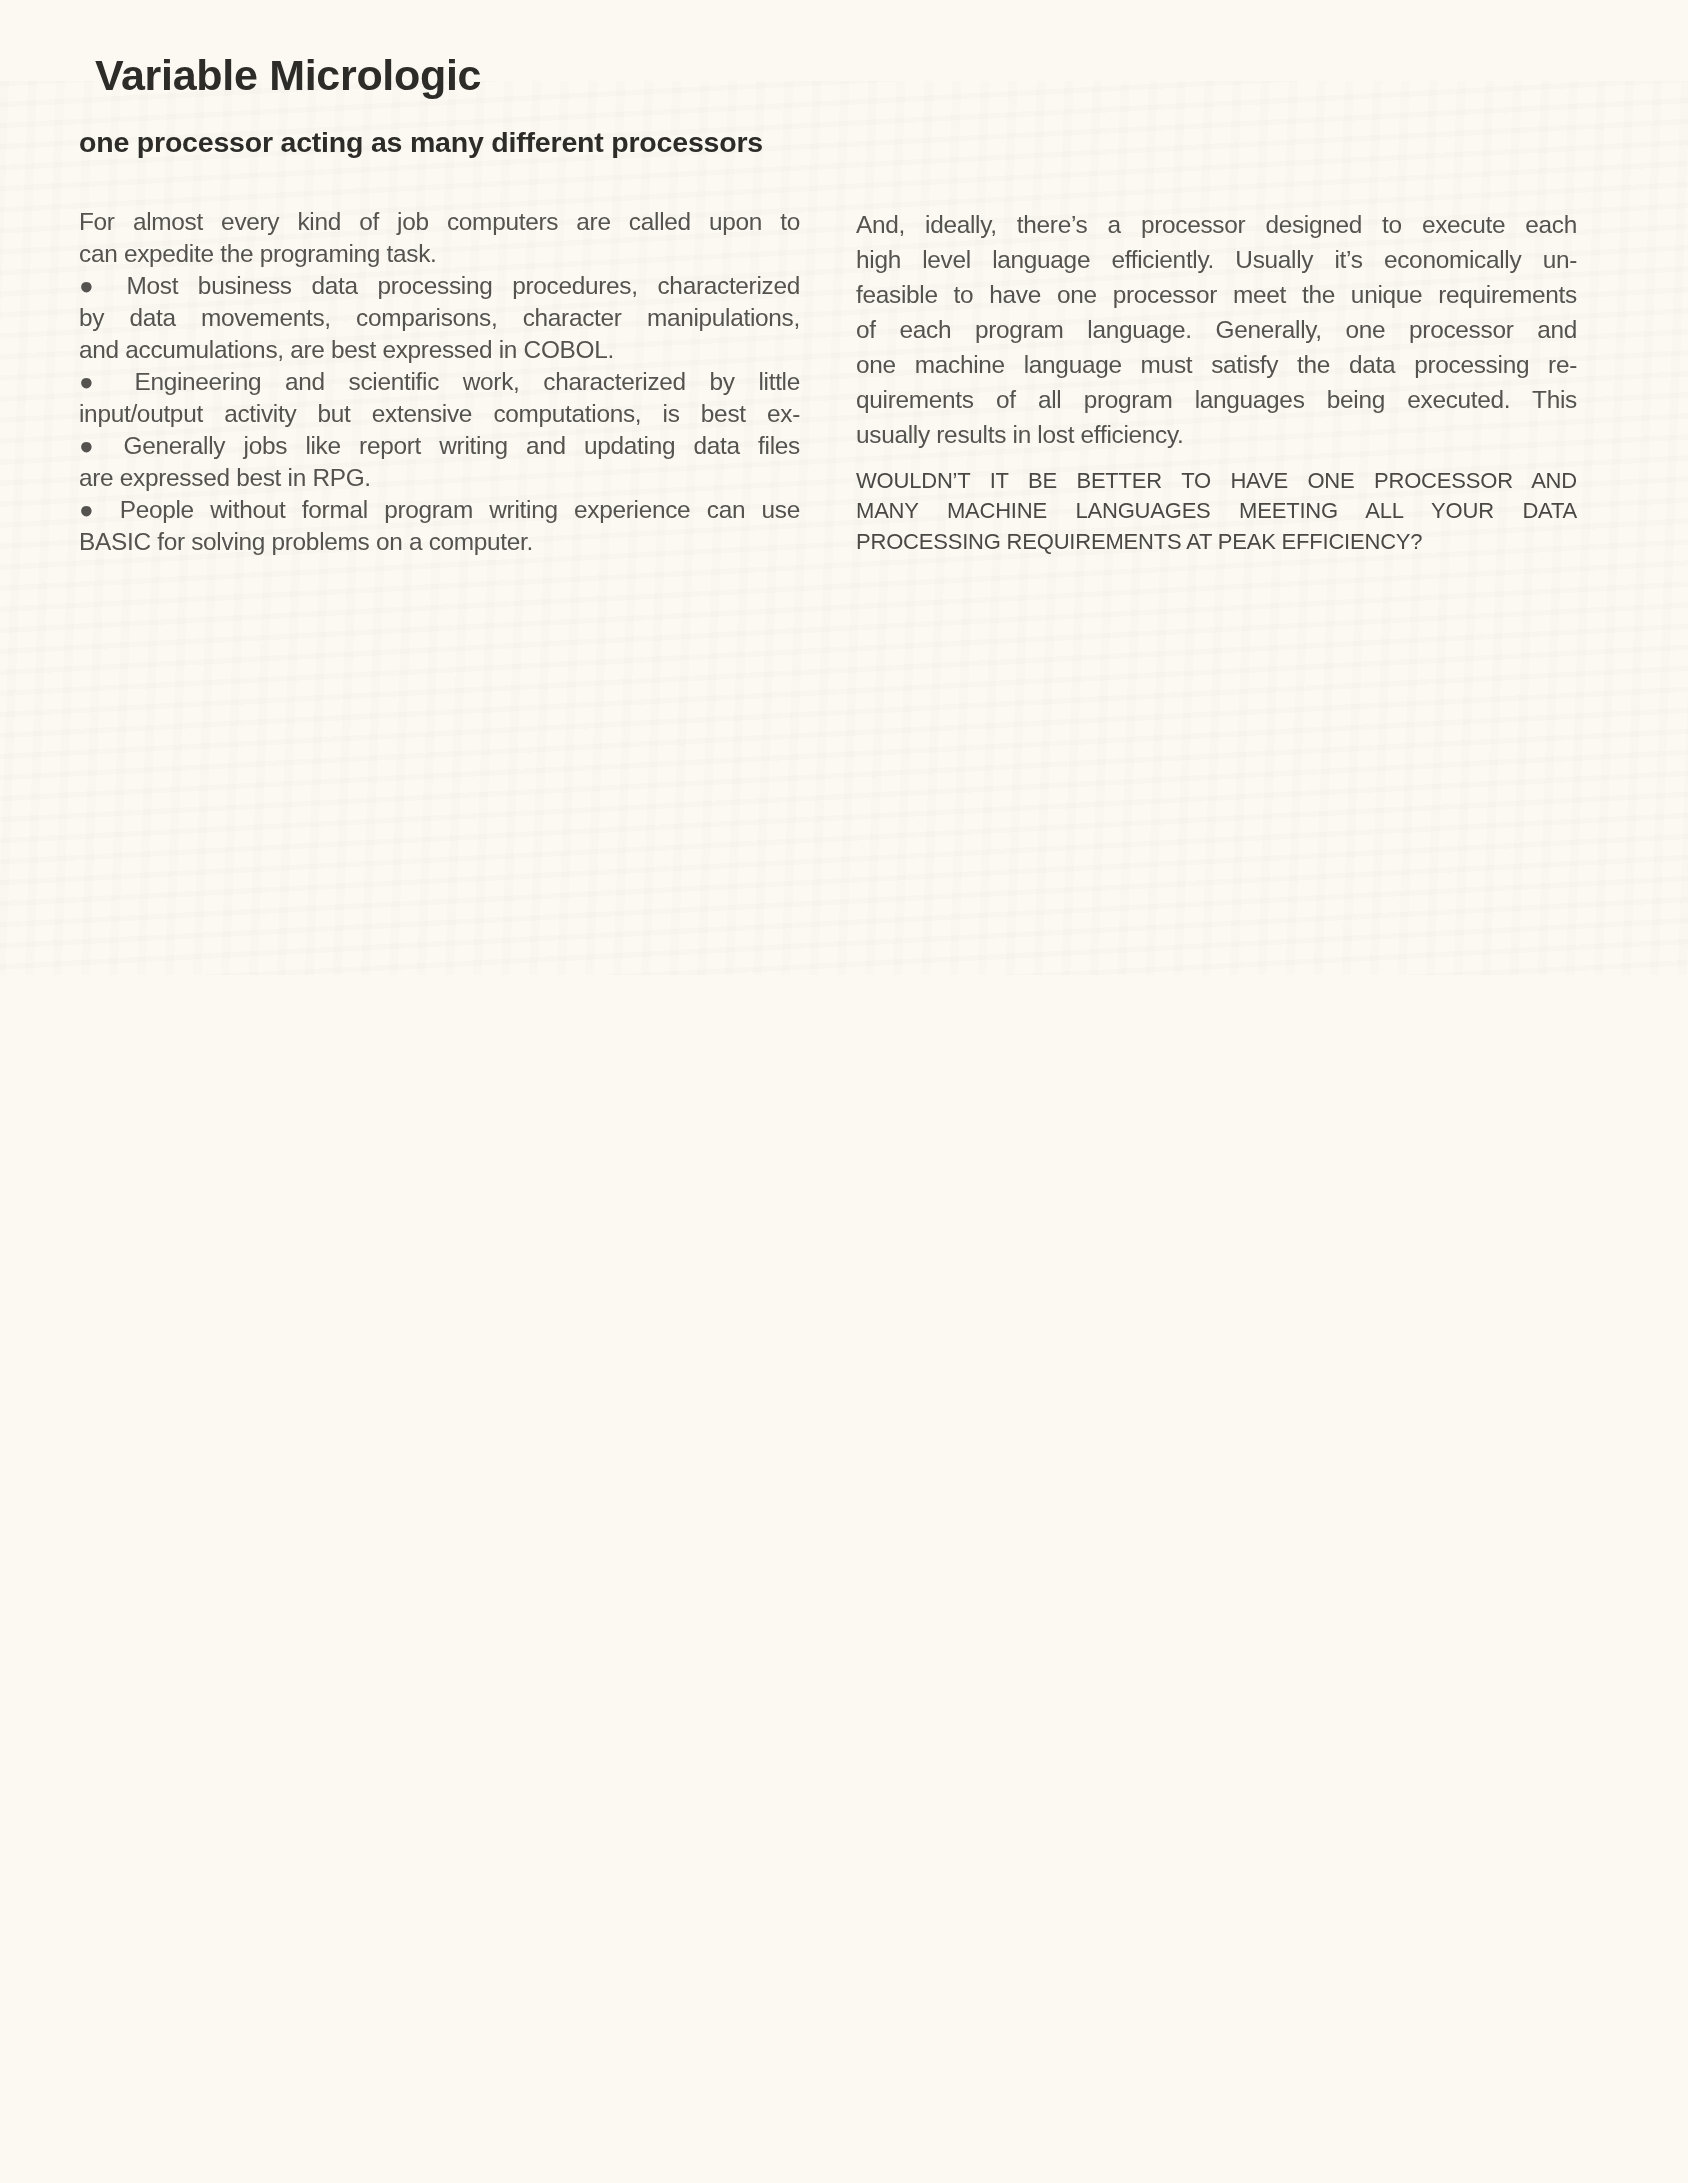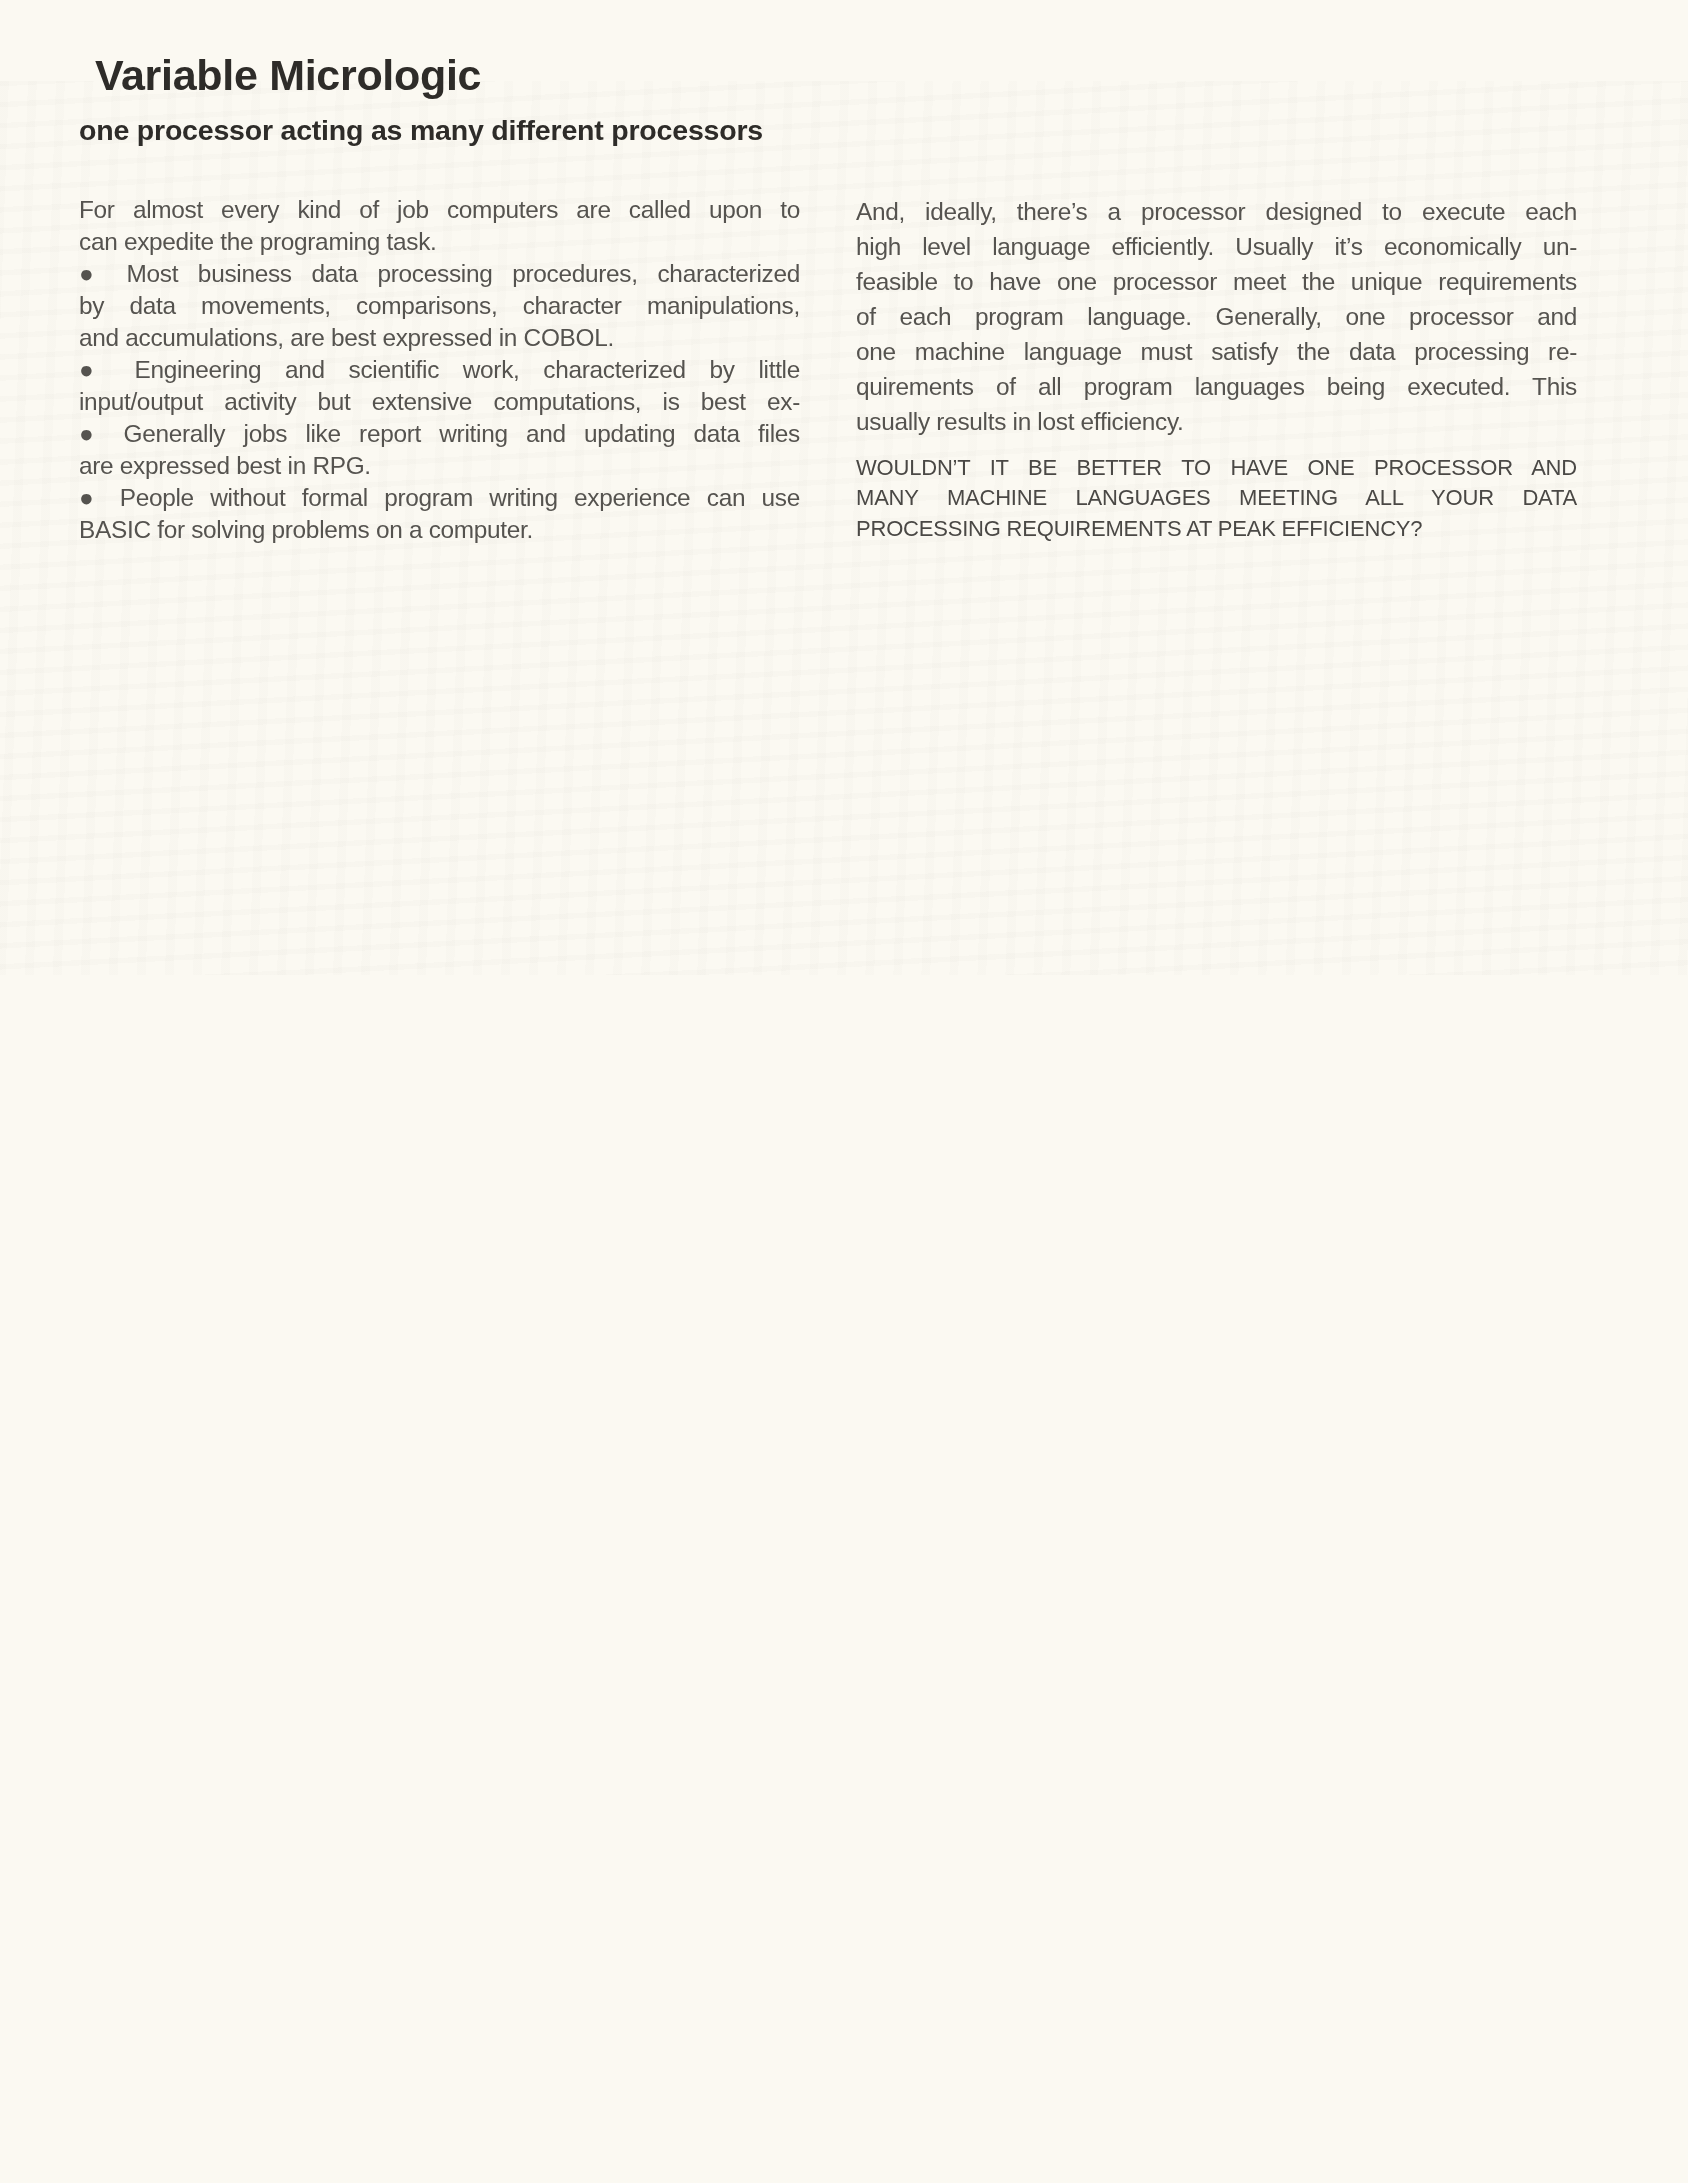--- a/index.html
+++ b/index.html
@@ -35,32 +35,32 @@
   }
   .title{
     margin:54px 0 0 16px;
     font-size:43px;
     line-height:43px;
     font-weight:bold;
     letter-spacing:-0.3px;
     color:var(--title_text);
   }
   .subtitle{
-    margin:18px 0 0 0;
+    margin:30px 0 0 0;
     font-size:28.5px;
     line-height:30px;
     font-weight:bold;
     letter-spacing:-0.2px;
     color:var(--title_text);
   }
   .cols{
     display:flex;
     gap:56px;
     margin-top:49px;
-    align-items:flex-start;
+    align-items:center;
   }
   .col{
     width:721px;
     flex:0 0 721px;
     color:var(--body_text);
     font-size:24.4px;
     letter-spacing:-0.3px;
   }
   .para{margin:0;}
   .ln{

